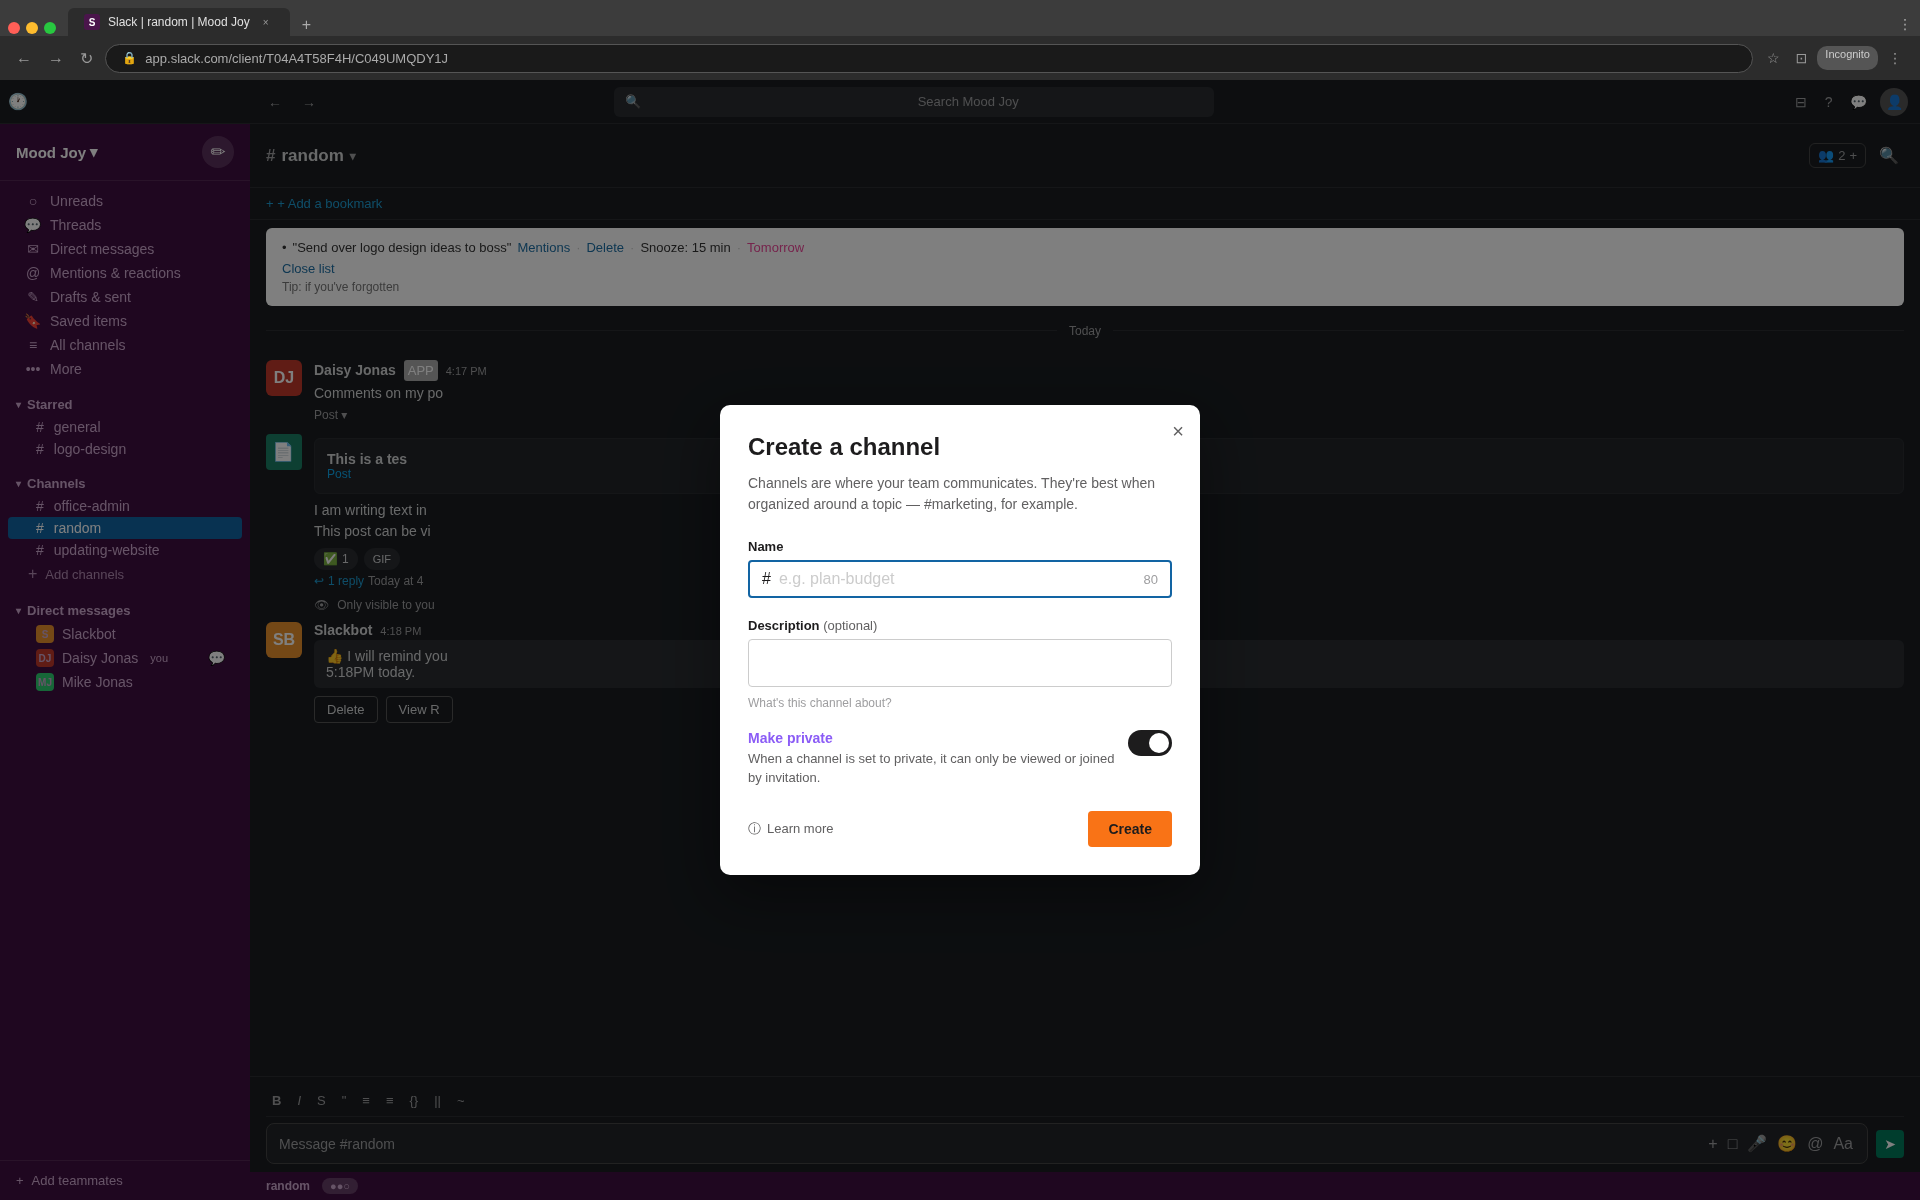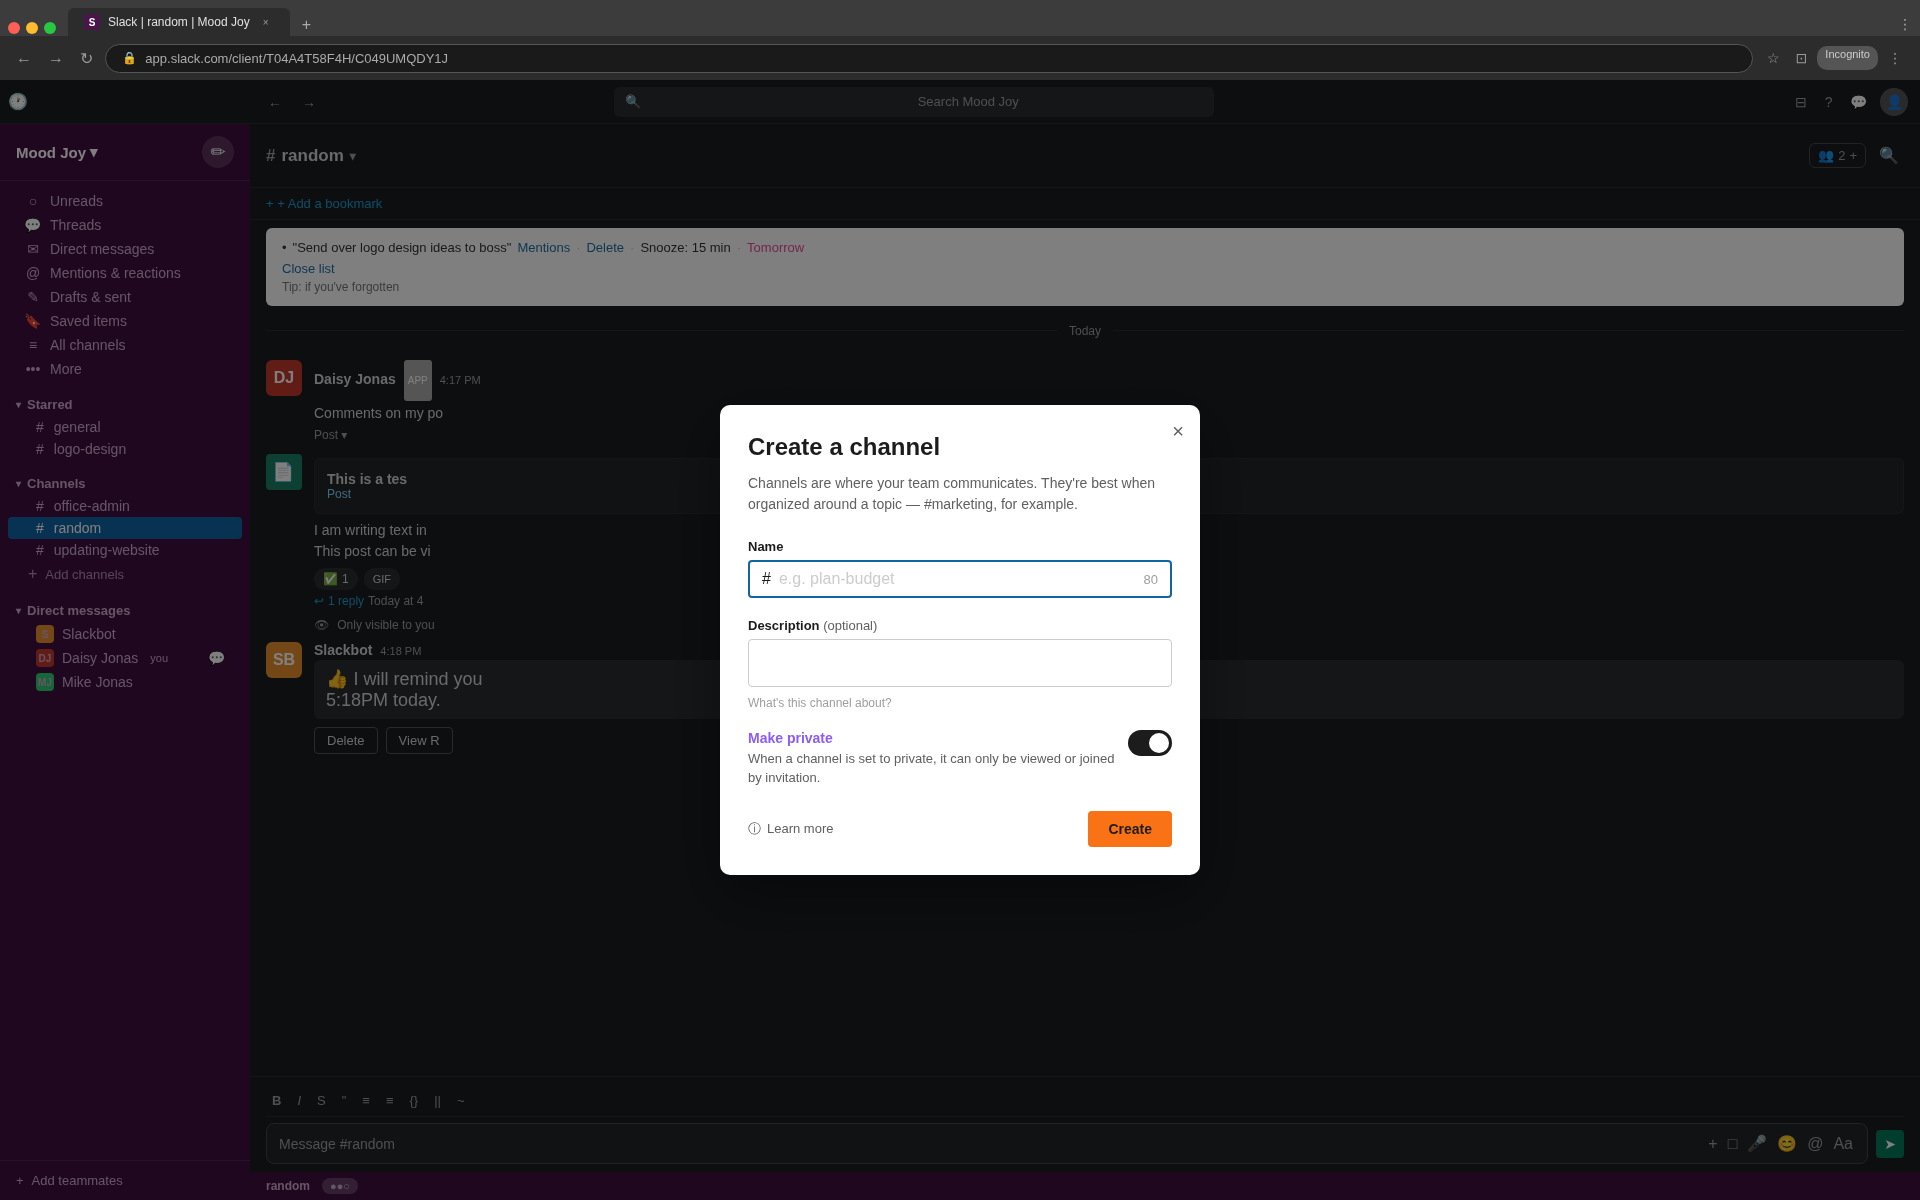--- a/index.html
+++ b/index.html
@@ -78,25 +78,25 @@
 
     .message { display: flex; gap: 12px; padding: 6px 0; }
     .message-avatar { width: 36px; height: 36px; border-radius: 6px; flex-shrink: 0; display: flex; align-items: center; justify-content: center; font-size: 16px; font-weight: 700; color: #fff; }
     .message-body { flex: 1; }
     .message-header { display: flex; align-items: baseline; gap: 8px; margin-bottom: 2px; }
     .message-author { font-weight: 700; color: #d1d2d3; font-size: 14px; }
     .message-time { font-size: 11px; color: #9e9ea0; text-align: center; }
     .message-text { font-size: 14px; color: #d1d2d3; line-height: 1.5; }
     .post-container { border: 1px solid #2a2d31; border-radius: 6px; padding: 12px; margin-top: 4px; background: #222529; }
     .post-title { font-weight: 700; color: #d1d2d3; }
-    .post-label { font-size: 12px; color: #7dd3fc; }
+    .post-label { font-size: 12px; color: #0ea5e9; }
     .reactions { display: flex; gap: 6px; margin-top: 6px; }
     .reaction { display: flex; align-items: center; gap: 4px; background: #2a2d31; border-radius: 12px; padding: 3px 8px; font-size: 12px; cursor: pointer; border: 1px solid transparent; }
     .reply-link { font-size: 12px; color: #1d9bd1; cursor: pointer; margin-top: 4px; display: inline-flex; align-items: center; gap: 4px; }
-    .slackbot-msg { background: #2a2d31; border-radius: 6px; padding: 8px 12px; margin-top: 0; font-size: 18px; color: #d1d2d3; }
+    .slackbot-msg { background: #2a2d31; border-radius: 6px; padding: 8px 12px; margin-top: 0; font-size: 14px; color: #d1d2d3; }
     .slackbot-actions { display: flex; gap: 8px; margin-top: 8px; }
     .action-btn { padding: 5px 12px; border-radius: 4px; border: 1px solid #555; background: none; color: #d1d2d3; cursor: pointer; font-size: 13px; }
 
     
     .message-input-area { border-top: 1px solid #2a2d31; padding: 8px 16px; background: #1a1d21; }
     .input-toolbar { display: flex; gap: 4px; padding: 4px 0; border-bottom: 1px solid #2a2d31; margin-bottom: 6px; }
     .toolbar-btn { background: none; border: none; color: #9e9ea0; cursor: pointer; padding: 4px 6px; border-radius: 4px; font-size: 13px; }
     .message-input-wrapper { display: flex; align-items: center; gap: 8px; border: 1px solid #444; border-radius: 8px; padding: 8px 12px; background: #222529; }
     .message-input { flex: 1; background: none; border: none; color: #d1d2d3; font-size: 14px; outline: none; }
     .message-input::placeholder { color: #9e9ea0; }
@@ -361,21 +361,21 @@
 
       <div class="date-divider">
         <span>Today</span>
       </div>
 
       <div class="message">
         <div class="message-avatar" style="background:#c0392b;">DJ</div>
         <div class="message-body">
           <div class="message-header">
             <span class="message-author">Daisy Jonas</span>
-            <span style="font-size:10px;background:#aaa;color:#fff;border-radius:3px;padding:15px 4px;">APP</span>
+            <span style="font-size:13px;background:#aaa;color:#fff;border-radius:3px;padding:3px 4px;">APP</span>
             <span class="message-time">4:17 PM</span>
           </div>
           <div class="message-text">Comments on my po</div>
           <div style="display:flex;align-items:center;gap:6px;margin-top:4px;">
             <span style="font-size:12px;color:#9e9ea0;">Post ▾</span>
           </div>
         </div>
       </div>
 
       <div class="message">

